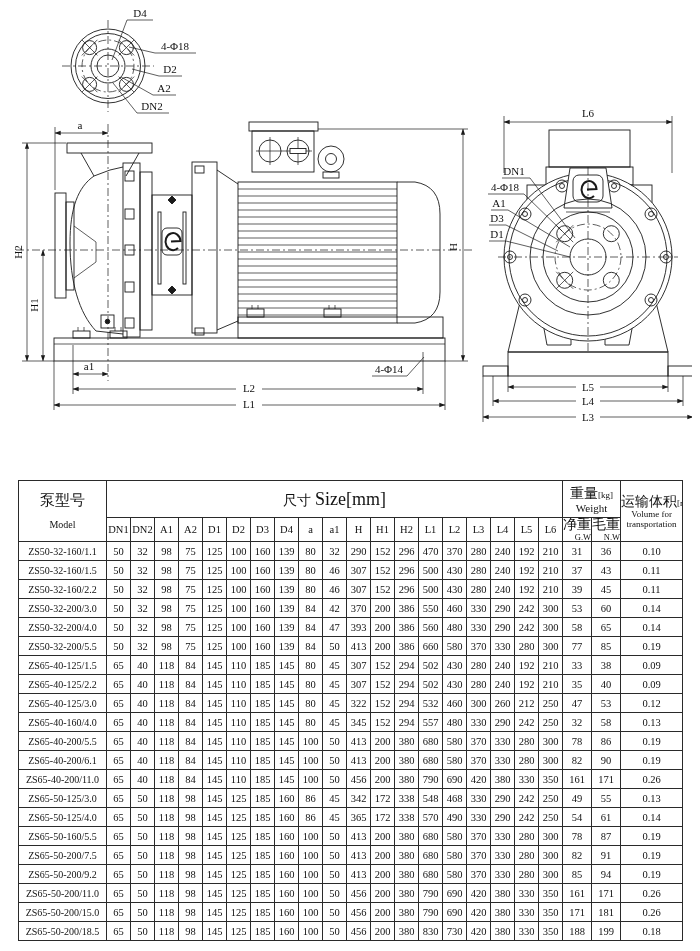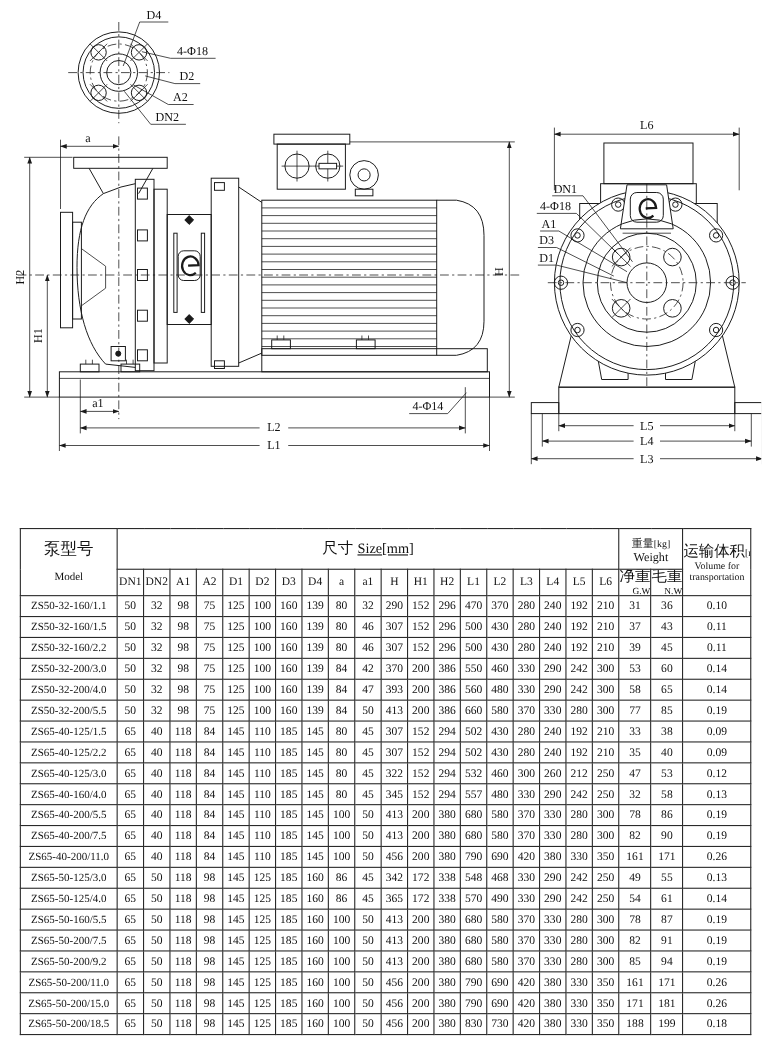--- a/index.html
+++ b/index.html
@@ -14,23 +14,23 @@
   .dim th,.dim td{border:1px solid #2a2a2a;text-align:center;vertical-align:middle;
                   padding:0;font-weight:normal;overflow:hidden;white-space:nowrap;}
   .dim thead tr.r1{height:37px;padding-left:42px;}
   .dim thead tr.r2{height:24px;}
   .dim tbody tr{height:19px;}
   .dim td.num{font-size:10.5px;}
   .dim td.model{font-size:10px;}
   .dim th.szc{font-size:10.5px;}
   .cn15{font-size:15px;line-height:1.1;}
   .cn14{font-size:14px;}
-  .cn13{font-size:10px;}
+  .cn13{font-size:14px;}
   .cn11{font-size:14px;line-height:1.05;}
-  .en13{font-size:13px;text-decoration:underline;}
+  .en13{font-size:18px;}
   .en11{font-size:11px;line-height:1.05;}
   .en10{font-size:10px;line-height:1.1;margin-top:10px;}
   .en95{font-size:9px;line-height:1.1;}
   .en9{font-size:9px;margin-top:31px;}
   .en85{font-size:8.5px;line-height:1;text-align:right;}
 </style>
 </head>
 <body>
 
 <div class="sheet">
@@ -573,21 +573,21 @@
           <td class="num">580</td>
           <td class="num">370</td>
           <td class="num">330</td>
           <td class="num">280</td>
           <td class="num">300</td>
           <td class="num">78</td>
           <td class="num">86</td>
           <td class="num">0.19</td>
         </tr>
         <tr>
-          <td class="model">ZS65-40-200/7.5</td>
+          <td class="model">ZS65-40-200/6.1</td>
           <td class="num">65</td>
           <td class="num">40</td>
           <td class="num">118</td>
           <td class="num">84</td>
           <td class="num">145</td>
           <td class="num">110</td>
           <td class="num">185</td>
           <td class="num">145</td>
           <td class="num">100</td>
           <td class="num">50</td>

